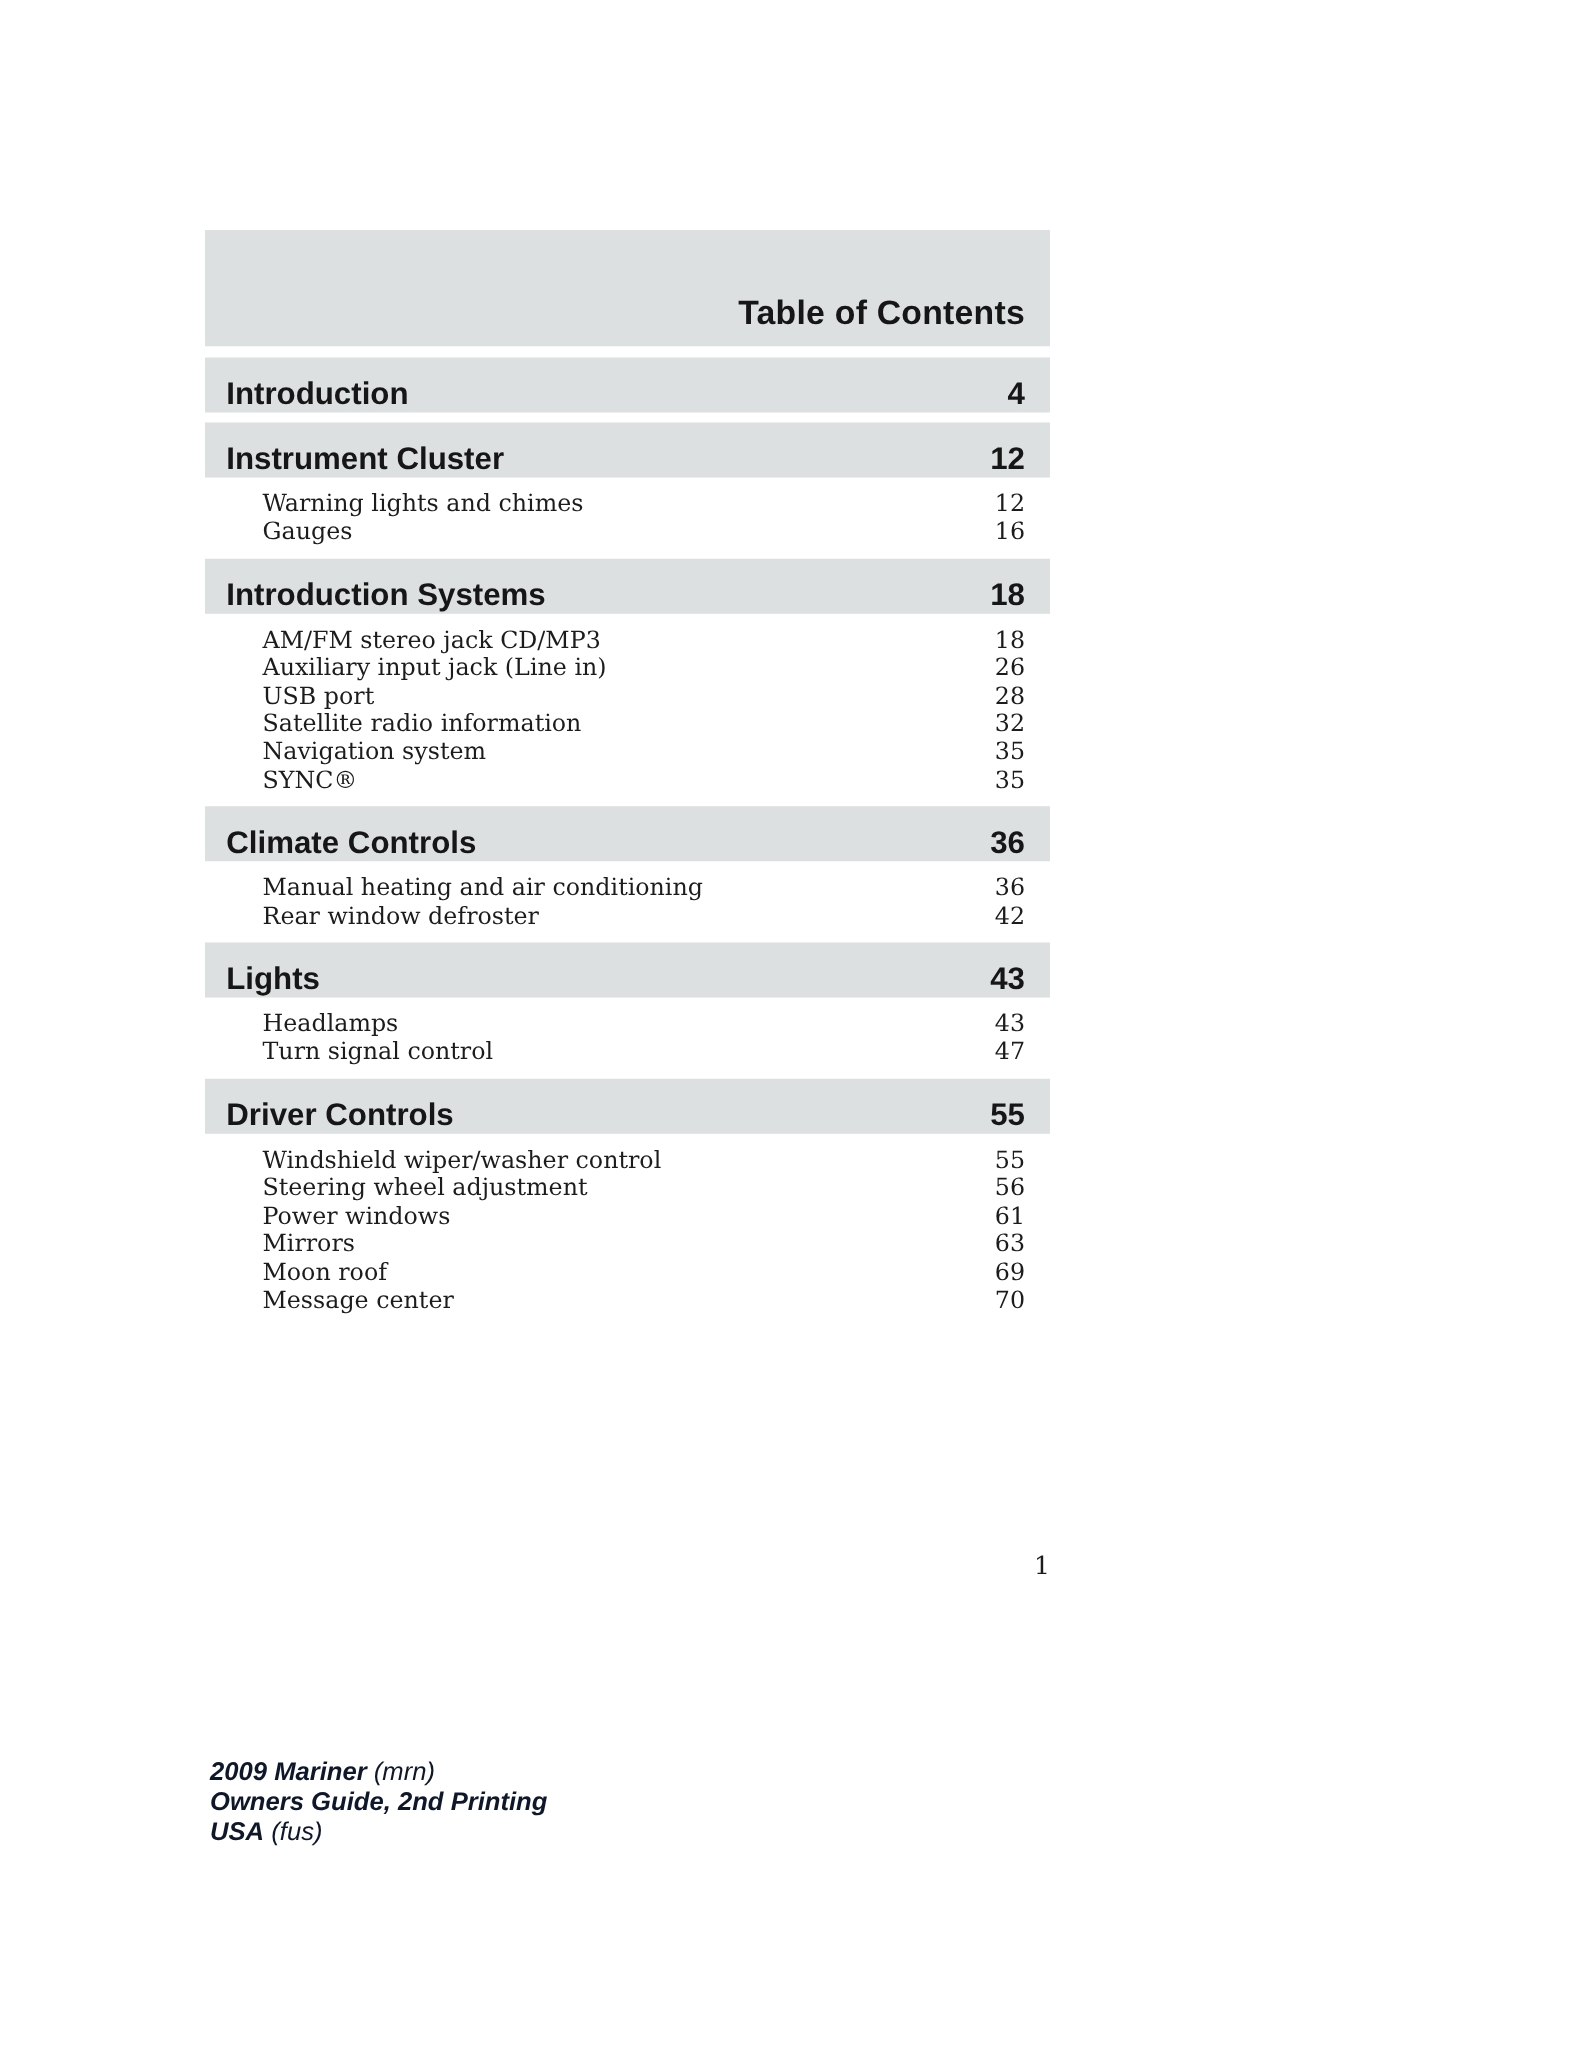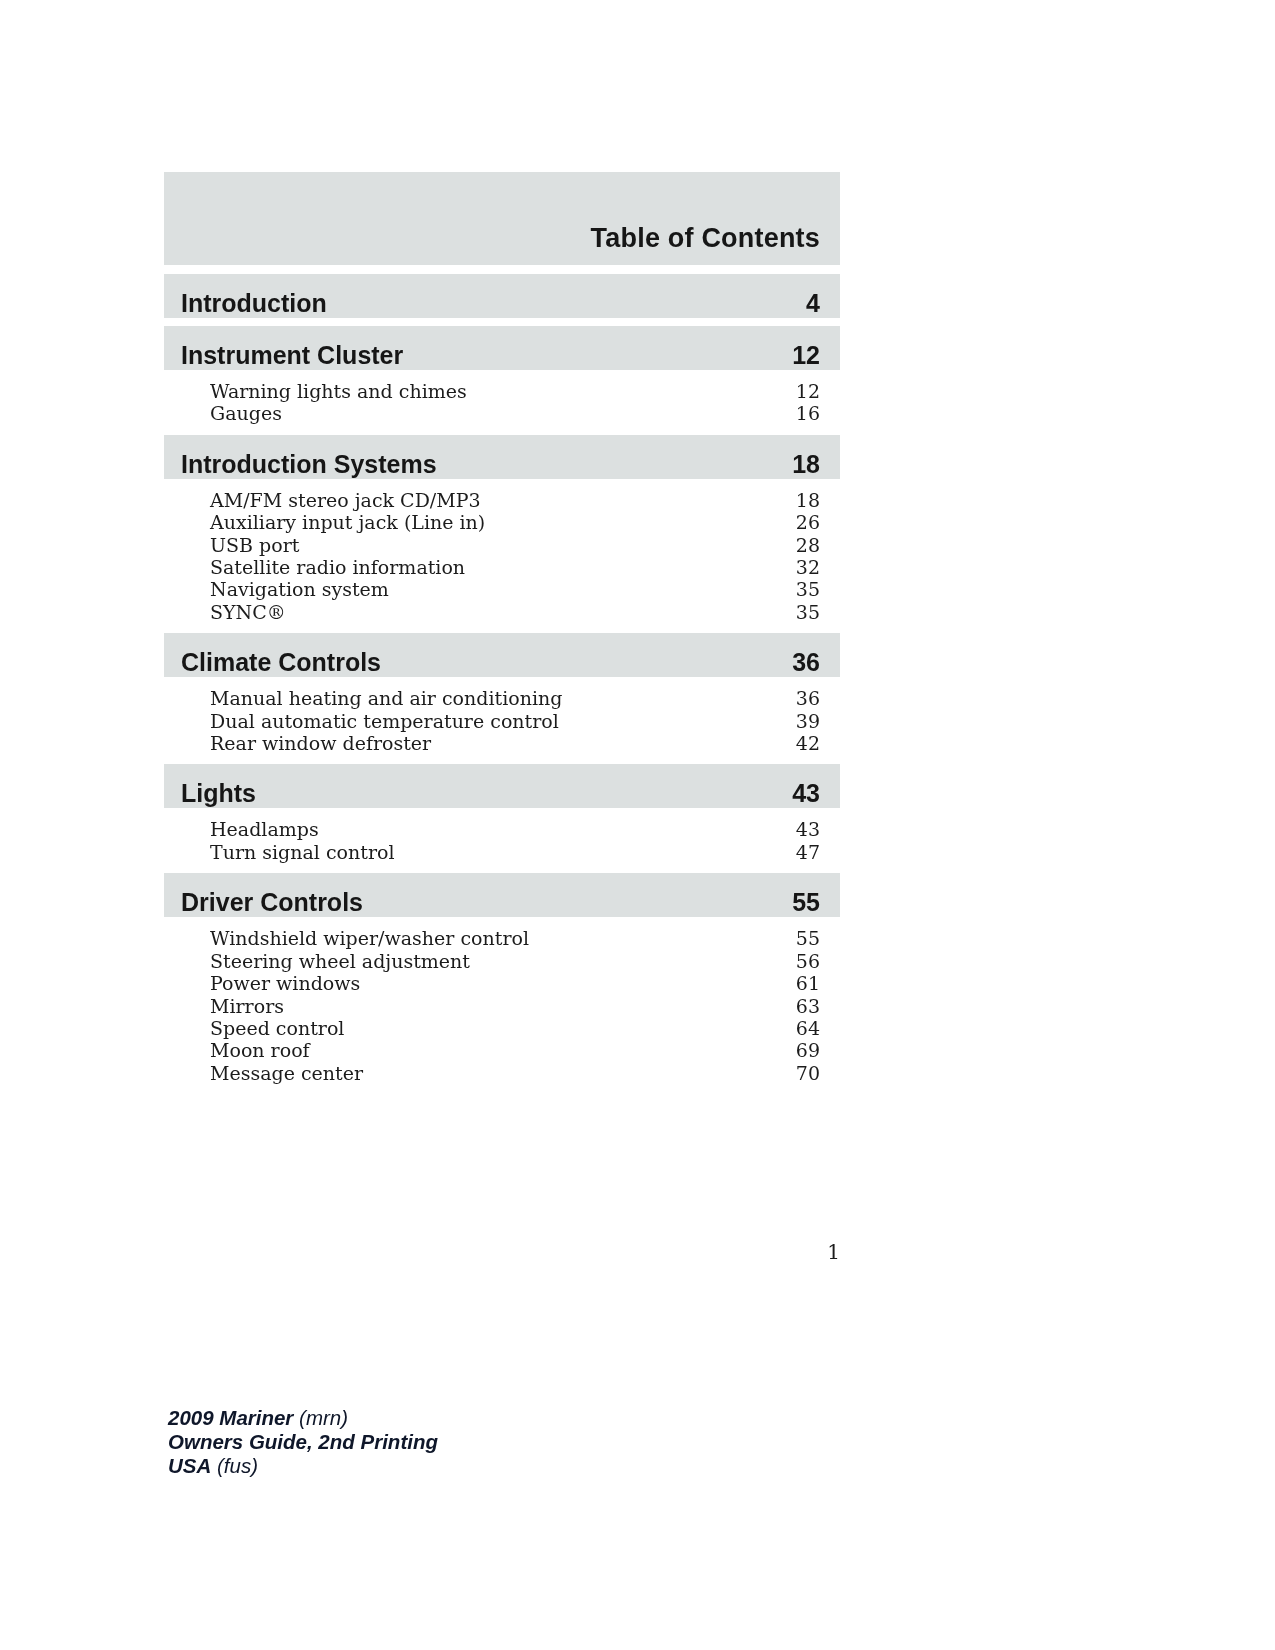--- a/index.html
+++ b/index.html
@@ -12,21 +12,21 @@
     width: 1275px;
     height: 1650px;
     background: #ffffff;
     overflow: hidden;
     font-family: "Liberation Sans", sans-serif;
     color: #161616;
   }
   .content {
     position: absolute;
     left: 164px;
-    top: 172px;
+    top: 184px;
     width: 676px;
   }
   .toc-header {
     height: 93px;
     background: #dce0e0;
     display: flex;
     align-items: flex-end;
     justify-content: flex-end;
     padding: 0 20px 11px 0;
     box-sizing: border-box;
@@ -170,24 +170,20 @@
     <div class="section-bar">
       <span class="sec-label">Climate Controls</span>
       <span class="sec-page">36</span>
     </div>
     <div class="sub-list">
   <div class="sub-row">
     <span class="item-label">Manual heating and air conditioning</span>
     <span class="item-page">36</span>
   </div>
 
-  <div class="sub-row">
-    <span class="item-label">Dual automatic temperature control</span>
-    <span class="item-page">39</span>
-  </div>
 
   <div class="sub-row">
     <span class="item-label">Rear window defroster</span>
     <span class="item-page">42</span>
   </div>
 </div>
   </div>
 
   <div class="section-block">
     <div class="section-bar">
@@ -227,24 +223,20 @@
   <div class="sub-row">
     <span class="item-label">Power windows</span>
     <span class="item-page">61</span>
   </div>
 
   <div class="sub-row">
     <span class="item-label">Mirrors</span>
     <span class="item-page">63</span>
   </div>
 
-  <div class="sub-row">
-    <span class="item-label">Speed control</span>
-    <span class="item-page">64</span>
-  </div>
 
   <div class="sub-row">
     <span class="item-label">Moon roof</span>
     <span class="item-page">69</span>
   </div>
 
   <div class="sub-row">
     <span class="item-label">Message center</span>
     <span class="item-page">70</span>
   </div>

